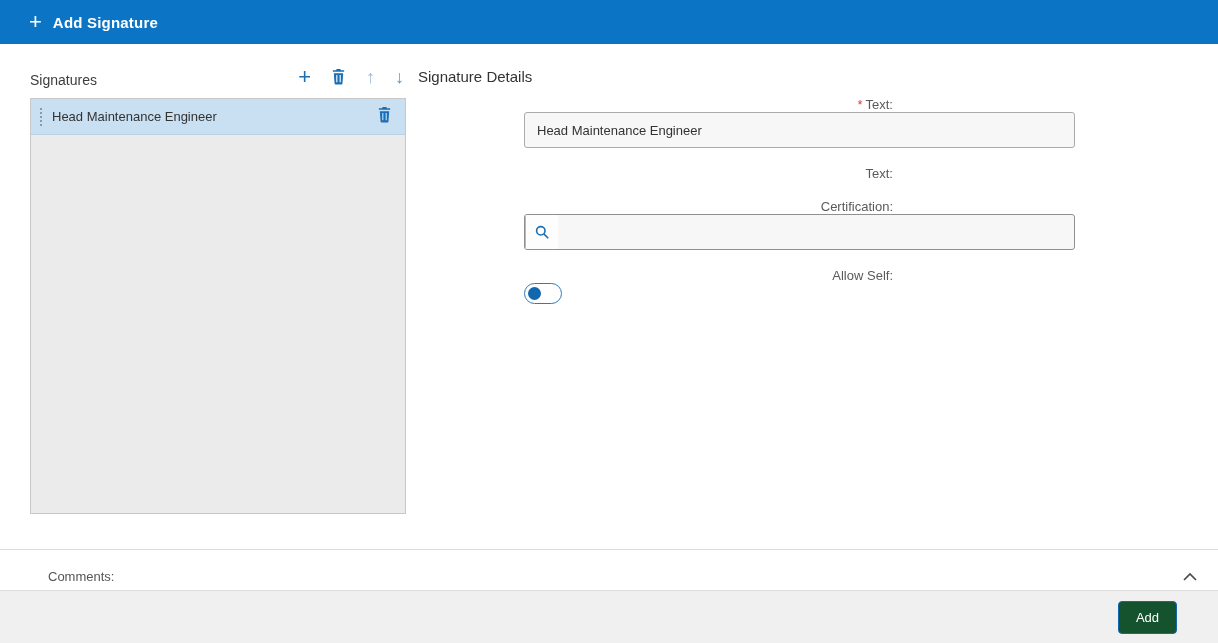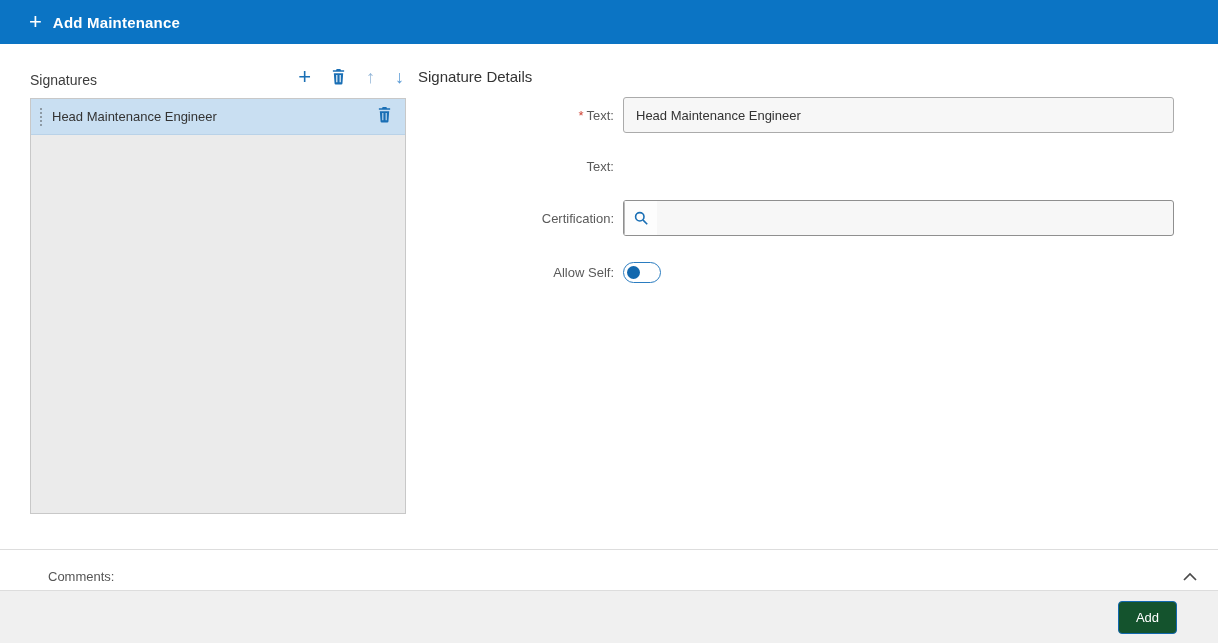--- a/index.html
+++ b/index.html
@@ -31,21 +31,21 @@
              border-bottom:1px solid #b9d2e8; cursor:pointer; }
   .drag { width:0; height:18px; border-left:2px dotted #8d9aa5; margin:0 10px 0 9px; }
   .sig-row-label { flex:1; font-size:13px; color:#333; }
   .sig-row .trash { color:#1a6fb5; margin-right:13px; }
   .sig-row .trash svg { width:15px; height:16px; }
 
   
   .det-title { position:absolute; left:418px; top:68px; font-size:15px; color:#333; }
 
   .form { position:absolute; left:418px; top:97px; width:763px; }
-  .frow { display:flex; align-items:center; margin-bottom:26px; }
+  .frow { display:flex; align-items:center; margin-bottom:18px;flex-direction:column; }
   .flabel { width:205px; text-align:right; padding-right:9px; font-size:13px; color:#5a5a5a; }
   .req { color:#cf4436; margin-right:3px; }
   .fctrl { width:551px; }
 
   .tinput { width:100%; height:36px; background:#f7f7f7; border:1px solid #ababab;
             border-radius:3px; padding:0 12px; font-size:13px; color:#333;
             font-family:"Liberation Sans", sans-serif; }
   .tinput::placeholder { color:#9b9b9b; font-style:italic; }
 
   .combo { display:flex; align-items:stretch; height:36px; border:1px solid #8f8f8f;
@@ -85,21 +85,21 @@
   .btn-cancel { width:96px; background:#fff; border:1px solid #2a7cc0; color:#2a7cc0; }
   .btn-add { width:59px; background:#14532d; border:1px solid #1268ae; color:#fff; }
 </style>
 </head>
 <body>
 
 <div class="page">
 
   <div class="hdr">
     <span class="plus">+</span>
-    <h1>Add Maintenance</h1>
+    <h1>Add Signature</h1>
   </div>
 
   <div class="sig-head">
     <span class="sig-title">Signatures</span>
     <div class="sig-tools">
       <span class="tool plus">+</span>
       <span class="tool trash">
         <svg viewBox="0 0 16 17" fill="currentColor">
             <path d="M6 0h4l.6 1.4H14v1.5H2V1.4h3.4L6 0zM3 4.4h10l-.8 11a1.2 1.2 0 0 1-1.2 1.1H5a1.2 1.2 0 0 1-1.2-1.1L3 4.4zm2.6 2v7.6h1.2V6.4H5.6zm3.6 0v7.6h1.2V6.4H9.2z"></path>
           </svg>

